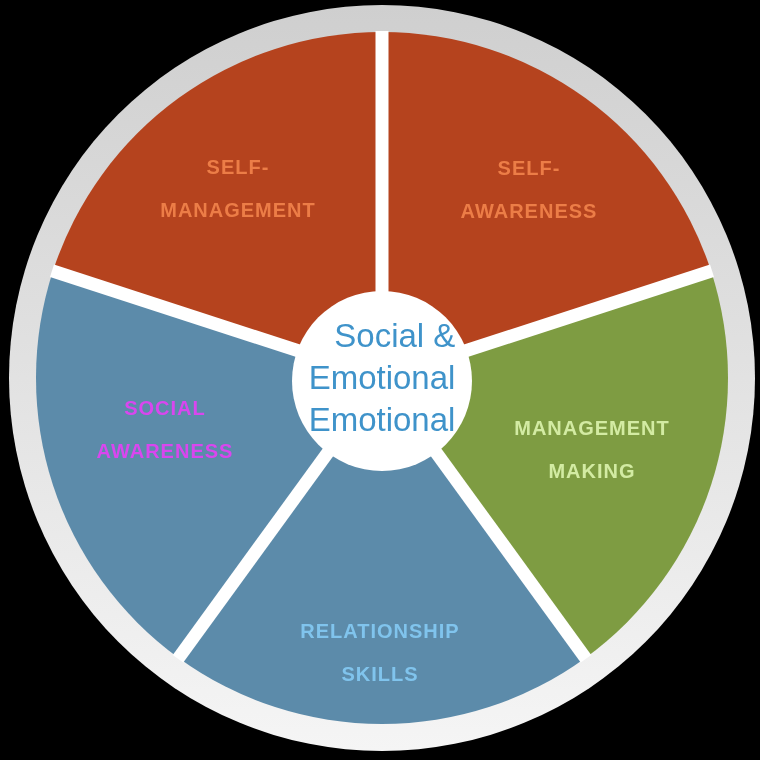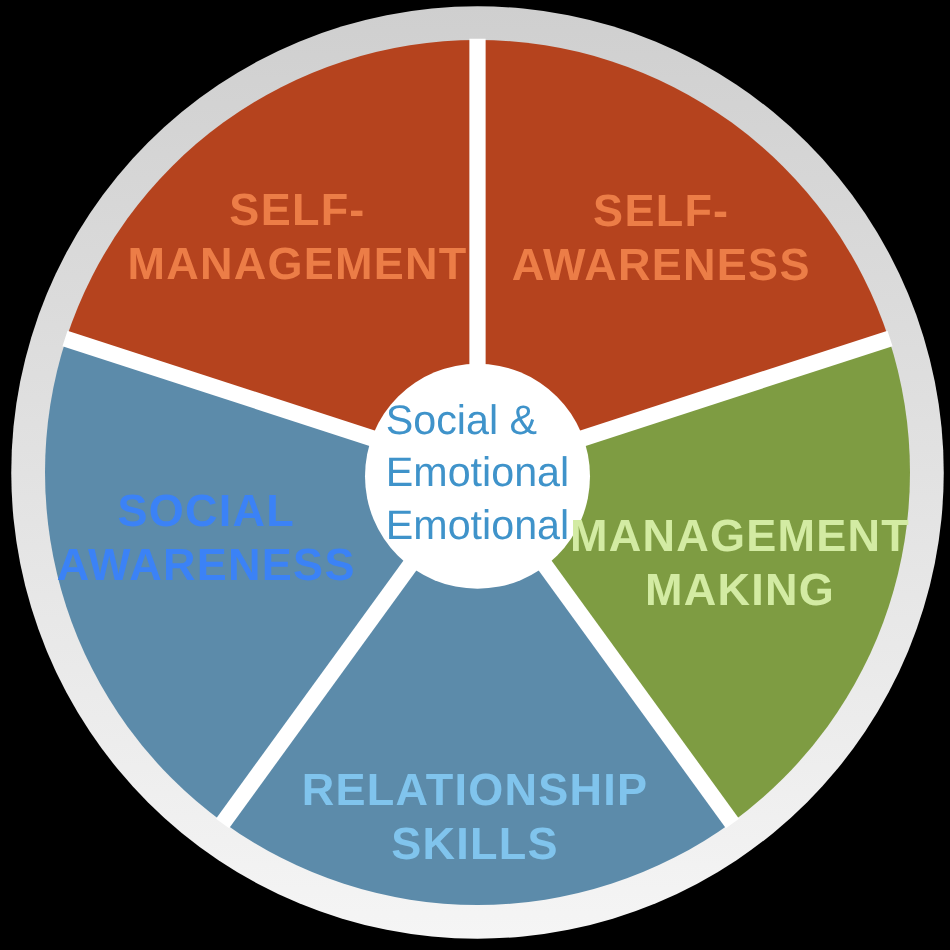--- a/index.html
+++ b/index.html
@@ -17,34 +17,34 @@
   }
   .stage svg {
     position: absolute;
     left: 0;
     top: 0;
   }
   .seg-label {
     position: absolute;
     transform: translate(-50%, -50%);
     font-weight: 700;
-    font-size: 36px;
+    font-size: 20px;
     line-height: 43px;
     letter-spacing: 1px;
     text-align: center;
     white-space: nowrap;
     user-select: none;
   }
   .center-label {
     position: absolute;
     transform: translate(-50%, -50%);
     font-weight: 400;
     font-size: 33px;
     line-height: 42px;
-    text-align: left;
+    text-align: right;
     white-space: nowrap;
     user-select: none;
   }
 </style>
 </head>
 <body>
 
 <div class="stage">
 
   <svg id="wheel-svg" width="760" height="760" viewBox="0 0 760 760">
@@ -81,21 +81,21 @@
   <div class="seg-label" style="left: 592px; top: 450px; color: rgb(211, 235, 163);">
     <div>MANAGEMENT</div>
     <div>MAKING</div>
   </div>
 
   <div class="seg-label" style="left: 380px; top: 633px; color: rgb(128, 196, 237); margin-top: 20px;">
     <div>RELATIONSHIP</div>
     <div>SKILLS</div>
   </div>
 
-  <div class="seg-label" style="left: 165px; top: 430px; color: #3b82f6;">
+  <div class="seg-label" style="left: 165px; top: 430px; color: #d946ef;">
     <div>SOCIAL</div>
     <div>AWARENESS</div>
   </div>
 
   <div class="center-label" id="center-label" style="left: 382px; top: 378px; color: rgb(63, 147, 202);">
     <div>Social &amp;</div>
     <div>Emotional</div>
     <div>Emotional</div>
   </div>
 

